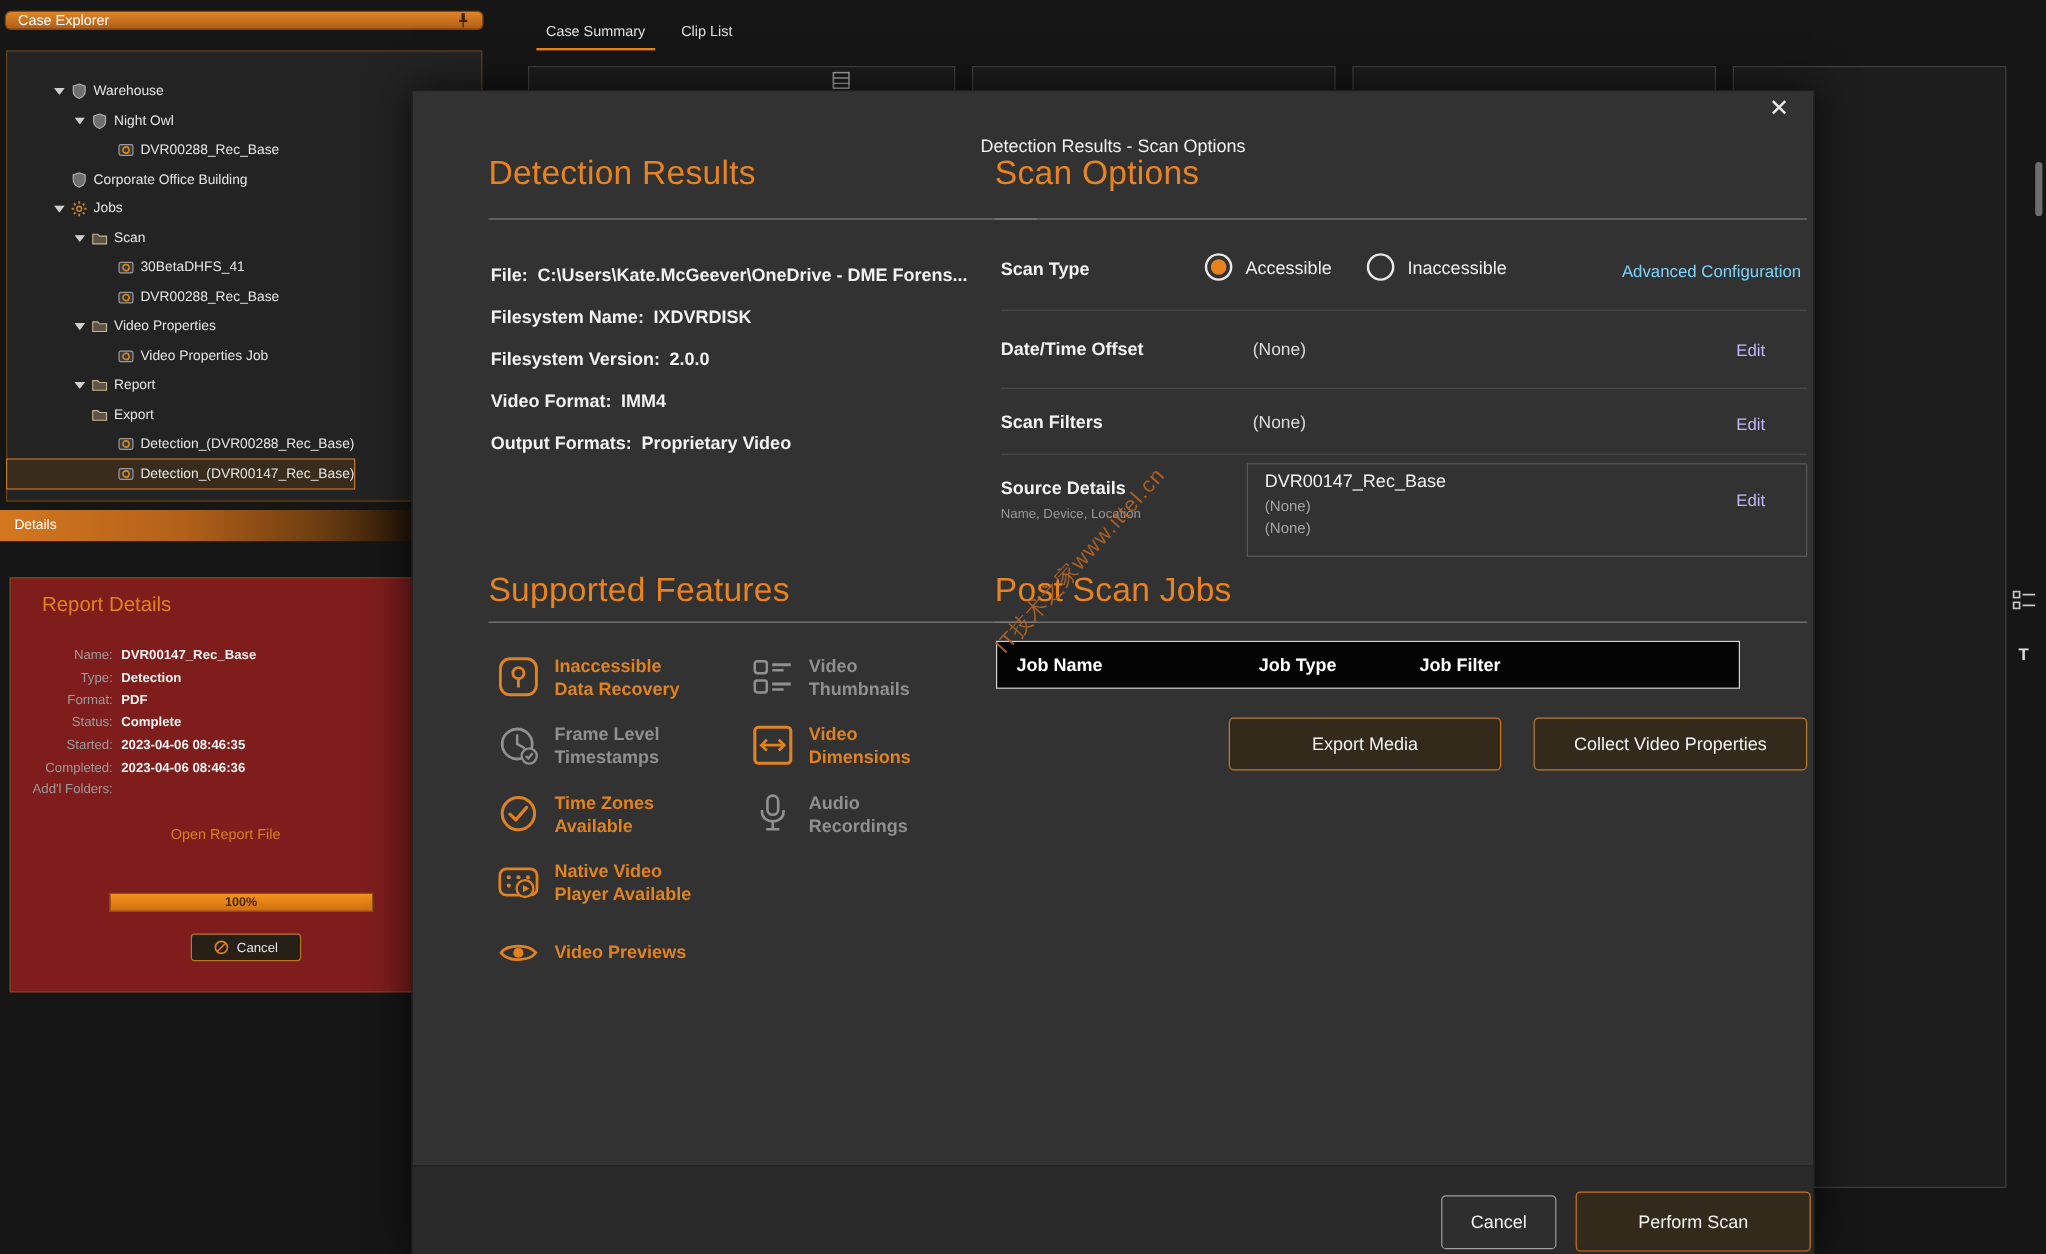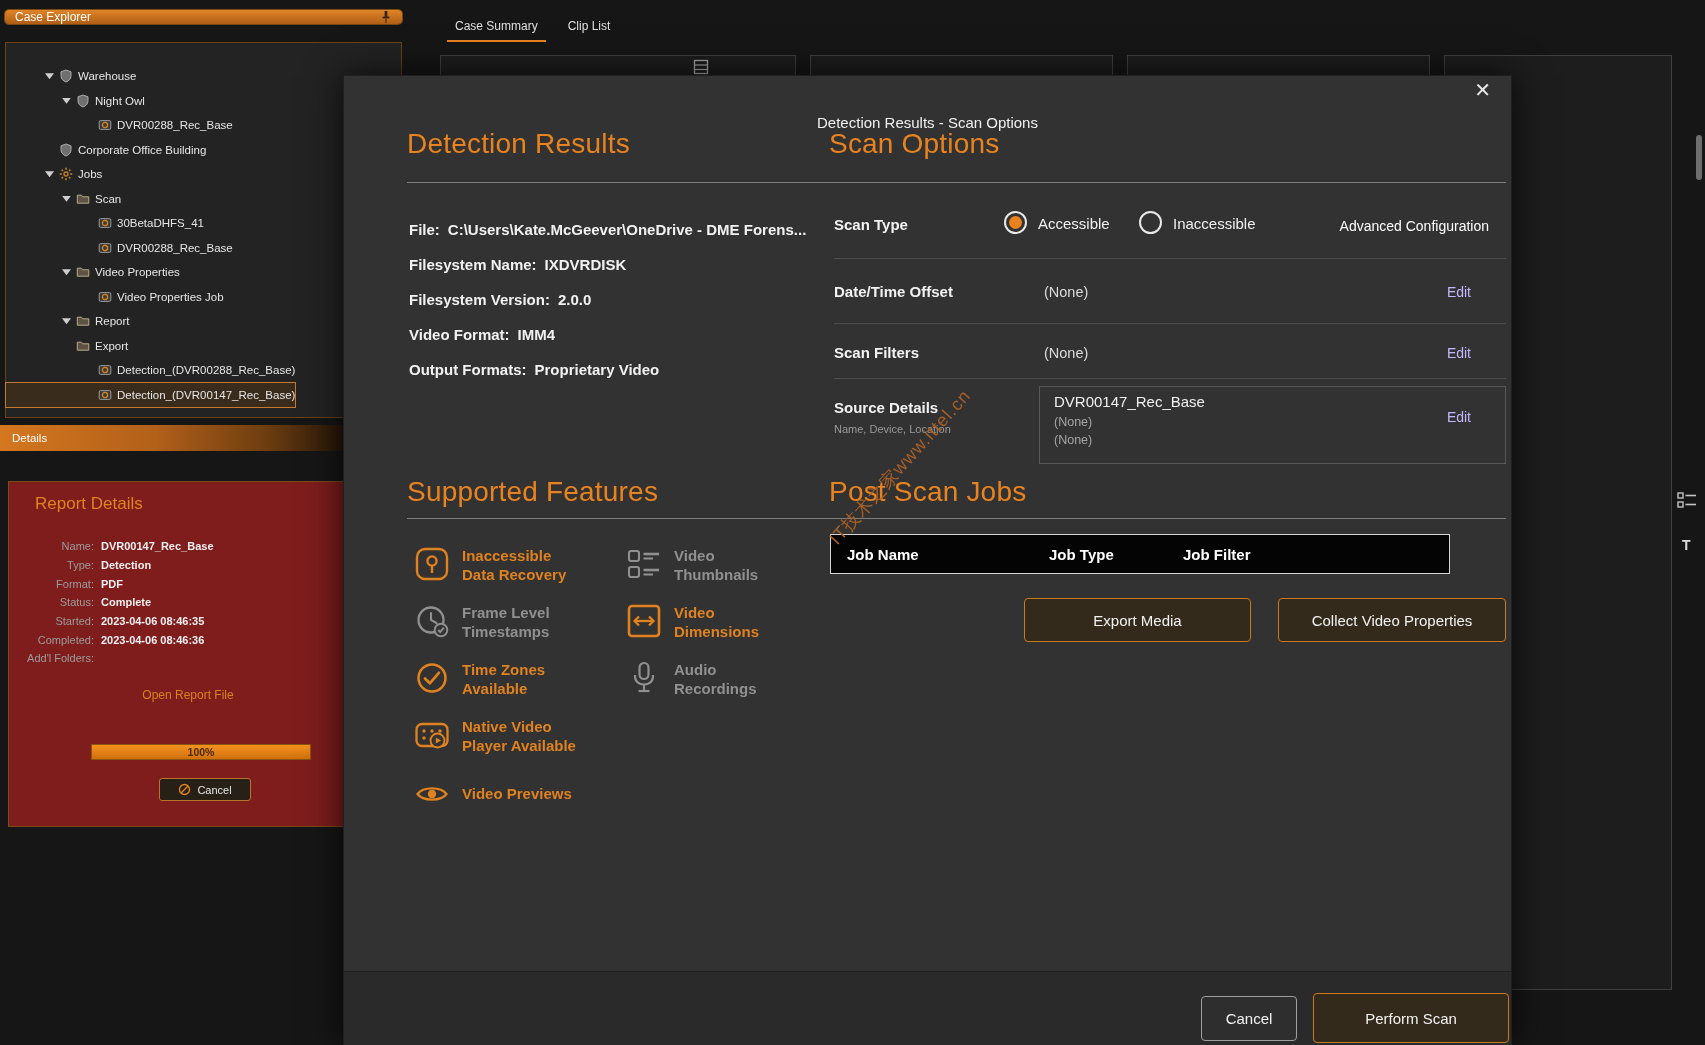--- a/index.html
+++ b/index.html
@@ -70,21 +70,21 @@
   .val { position:absolute; font-size:14.5px; color:#dcdcdc; }
   .sublbl { position:absolute; font-size:11px; color:#9a9a9a; }
   .edit { position:absolute; right:40px; font-size:14px; color:#c4b5fd; cursor:pointer; }
   .sep { position:absolute; left:490px; width:672px; border-top:1px solid #4c4c4c; height:0; }
   .radio { position:absolute; width:23px; height:23px; border:2px solid #e9e9e9; border-radius:50%; cursor:pointer; }
   .radio.sel::after { content:""; position:absolute; inset:3px; background:#e8821f; border-radius:50%; }
   .srcbox { position:absolute; left:695px; top:310px; width:467px; height:78px; border:1px solid #585858; }
   .src-n { position:absolute; left:14px; top:6px; font-size:15px; color:#f0f0f0; }
   .src-d { position:absolute; left:14px; top:28px; font-size:12.5px; color:#a5a5a5; }
   .src-l { position:absolute; left:14px; top:46px; font-size:12.5px; color:#a5a5a5; }
-  .adv { position:absolute; right:22px; top:142px; font-size:14px; color:#ffffff; cursor:pointer; }
+  .adv { position:absolute; right:10px; top:142px; font-size:14px; color:#7dd3fc; cursor:pointer; }
   .psj-head { position:absolute; left:486px; top:458px; width:620px; height:40px; background:#040404; border:1px solid #d4d4d4; }
   .psj-head span { position:absolute; top:11px; font-size:15px; font-weight:bold; color:#ffffff; }
   .btn { position:absolute; display:flex; align-items:center; justify-content:center; border-radius:4px;
          font-size:15px; color:#f2f2f2; cursor:pointer; }
   .btn.orange { background:#342a1b; border:1px solid #c9791f; }
   .btn.grey { background:#2e2e2e; border:1px solid #9f9f9f; }
   .dlg-footer { position:absolute; left:0; top:895px; width:100%; height:75px; background:#2a2a2a; border-top:1px solid #212121; }
 
   
   .watermark { position:absolute; left:750px; top:455px; width:300px; text-align:center; z-index:30;

